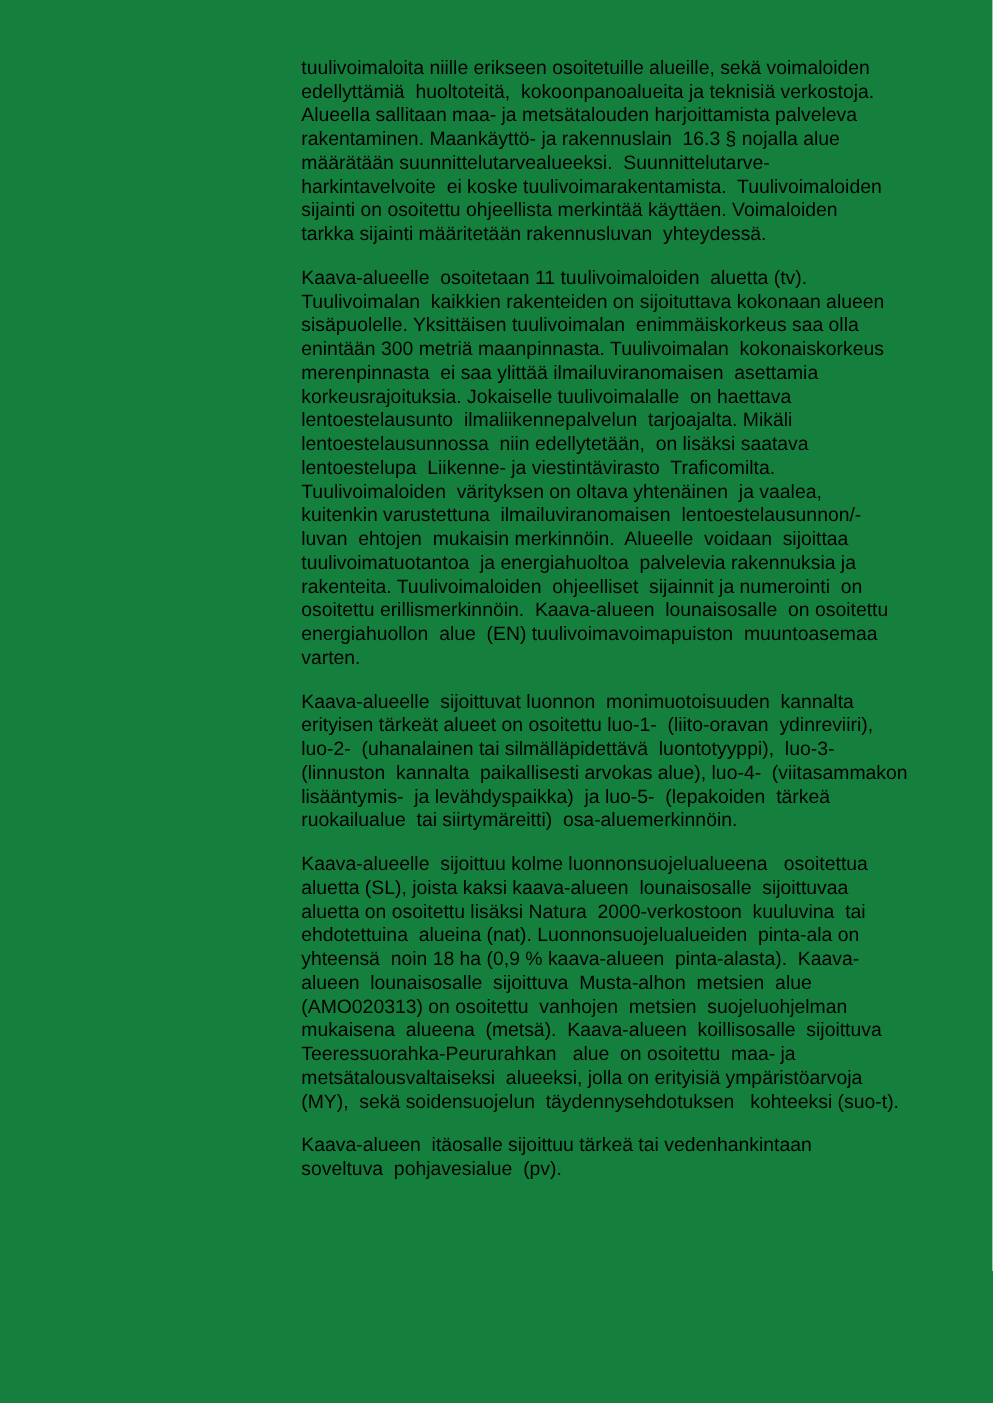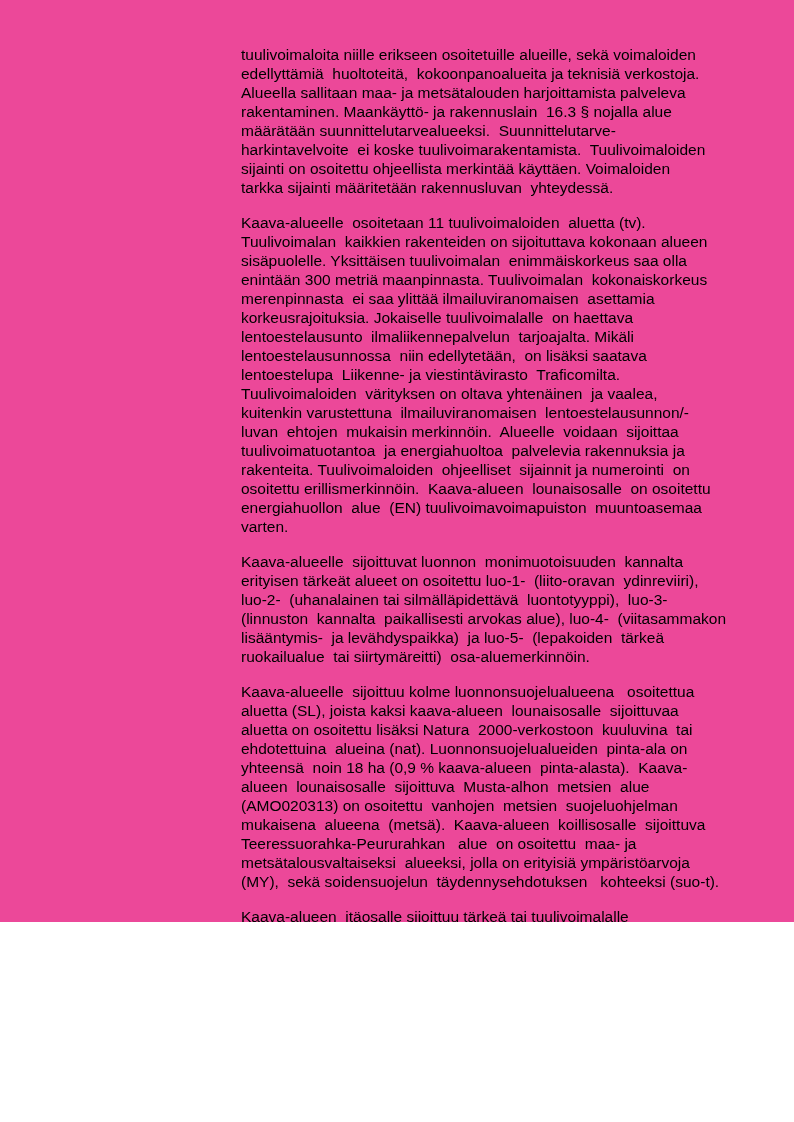--- a/index.html
+++ b/index.html
@@ -3,22 +3,22 @@
 <meta charset="utf-8">
 <style>
   html, body {
     margin: 0;
     padding: 0;
     background: #ffffff;
   }
   .page {
     position: relative;
     width: 794px;
-    height: 922px;
-    background: #ec4899;
+    height: 1122px;
+    background: #15803d;
     overflow: hidden;
   }
   .text-column {
     position: absolute;
     left: 241px;
     top: 45px;
     width: 487px;
   }
   .para {
     margin: 0 0 16px 0;
@@ -70,16 +70,16 @@
 aluetta (SL), joista kaksi kaava-alueen  lounaisosalle  sijoittuvaa
 aluetta on osoitettu lisäksi Natura  2000-verkostoon  kuuluvina  tai
 ehdotettuina  alueina (nat). Luonnonsuojelualueiden  pinta-ala on
 yhteensä  noin 18 ha (0,9 % kaava-alueen  pinta-alasta).  Kaava-
 alueen  lounaisosalle  sijoittuva  Musta-alhon  metsien  alue
 (AMO020313) on osoitettu  vanhojen  metsien  suojeluohjelman
 mukaisena  alueena  (metsä).  Kaava-alueen  koillisosalle  sijoittuva
 Teeressuorahka-Peururahkan   alue  on osoitettu  maa- ja
 metsätalousvaltaiseksi  alueeksi, jolla on erityisiä ympäristöarvoja
 (MY),  sekä soidensuojelun  täydennysehdotuksen   kohteeksi (suo-t).</p>
-    <p class="para">Kaava-alueen  itäosalle sijoittuu tärkeä tai tuulivoimalalle
+    <p class="para">Kaava-alueen  itäosalle sijoittuu tärkeä tai vedenhankintaan
 soveltuva  pohjavesialue  (pv).</p>
   </div>
 </div>
 
 </body></html>

